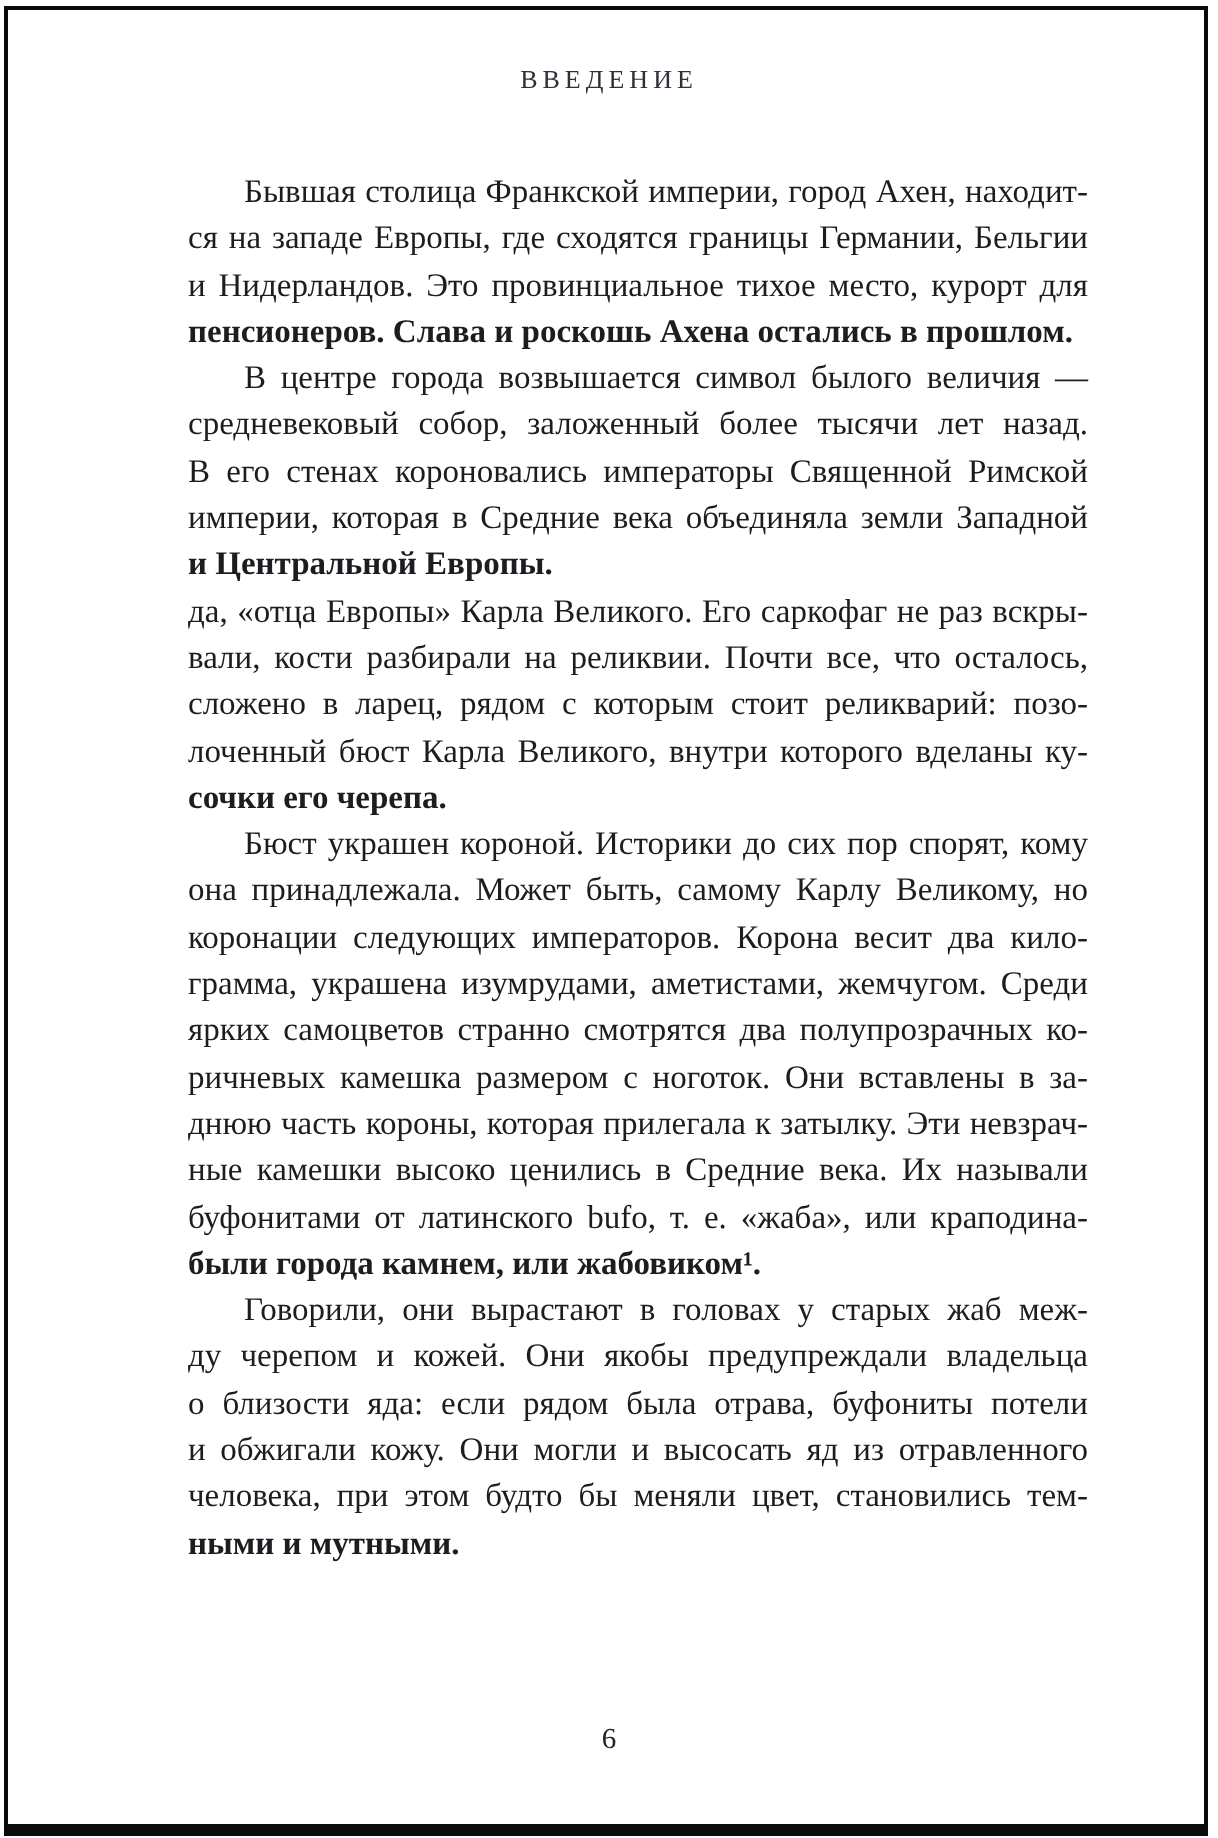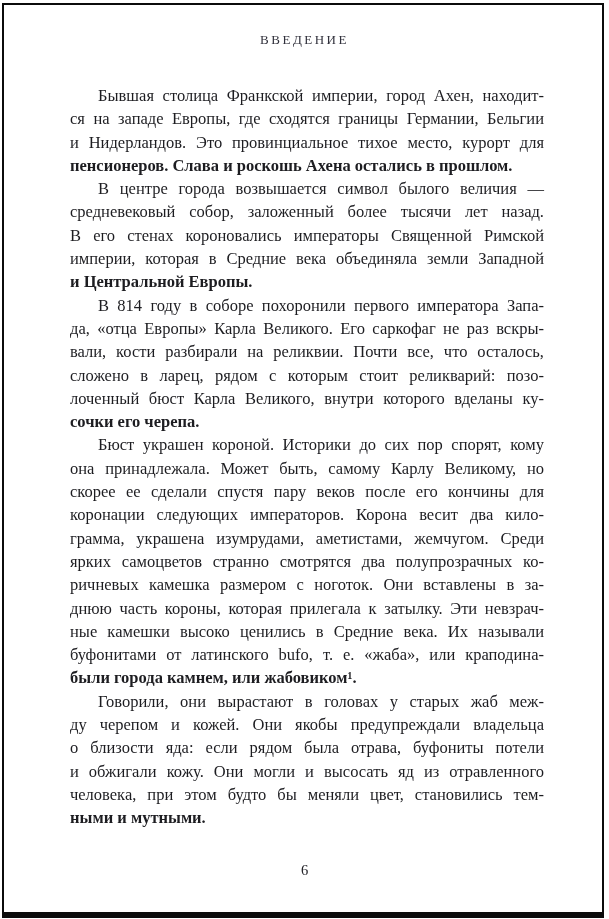--- a/index.html
+++ b/index.html
@@ -45,20 +45,21 @@
     color: #1d1d21;
     font-size: 16.5px;
     line-height: 23.3px;
   }
   .line {
     text-align: justify;
     text-align-last: justify;
     white-space: normal;
     height: 23.3px;
     overflow: visible;
+    margin-left: 24px;
   }
   .line.first {
     padding-left: 28px;
     box-sizing: border-box;
   }
   .line.last {
     text-align-last: left;
     font-weight: bold;
   }
   .folio {
@@ -81,29 +82,27 @@
 <div class="text-block">
     <div class="line first">Бывшая столица Франкской империи, город Ахен, находит-</div>
     <div class="line">ся на западе Европы, где сходятся границы Германии, Бельгии</div>
     <div class="line">и Нидерландов. Это провинциальное тихое место, курорт для</div>
     <div class="line last">пенсионеров. Слава и роскошь Ахена остались в прошлом.</div>
     <div class="line first">В центре города возвышается символ былого величия —</div>
     <div class="line">средневековый собор, заложенный более тысячи лет назад.</div>
     <div class="line">В его стенах короновались императоры Священной Римской</div>
     <div class="line">империи, которая в Средние века объединяла земли Западной</div>
     <div class="line last">и Центральной Европы.</div>
-    <div class="line first">В 814 году в соборе похоронили первого императора Запа-</div>
     <div class="line">да, «отца Европы» Карла Великого. Его саркофаг не раз вскры-</div>
     <div class="line">вали, кости разбирали на реликвии. Почти все, что осталось,</div>
     <div class="line">сложено в ларец, рядом с которым стоит реликварий: позо-</div>
     <div class="line">лоченный бюст Карла Великого, внутри которого вделаны ку-</div>
     <div class="line last">сочки его черепа.</div>
     <div class="line first">Бюст украшен короной. Историки до сих пор спорят, кому</div>
     <div class="line">она принадлежала. Может быть, самому Карлу Великому, но</div>
-    <div class="line">скорее ее сделали спустя пару веков после его кончины для</div>
     <div class="line">коронации следующих императоров. Корона весит два кило-</div>
     <div class="line">грамма, украшена изумрудами, аметистами, жемчугом. Среди</div>
     <div class="line">ярких самоцветов странно смотрятся два полупрозрачных ко-</div>
     <div class="line">ричневых камешка размером с ноготок. Они вставлены в за-</div>
     <div class="line">днюю часть короны, которая прилегала к затылку. Эти невзрач-</div>
     <div class="line">ные камешки высоко ценились в Средние века. Их называли</div>
     <div class="line">буфонитами от латинского bufo, т. е. «жаба», или краподина-</div>
     <div class="line last">были города камнем, или жабовиком¹.</div>
     <div class="line first">Говорили, они вырастают в головах у старых жаб меж-</div>
     <div class="line">ду черепом и кожей. Они якобы предупреждали владельца</div>

